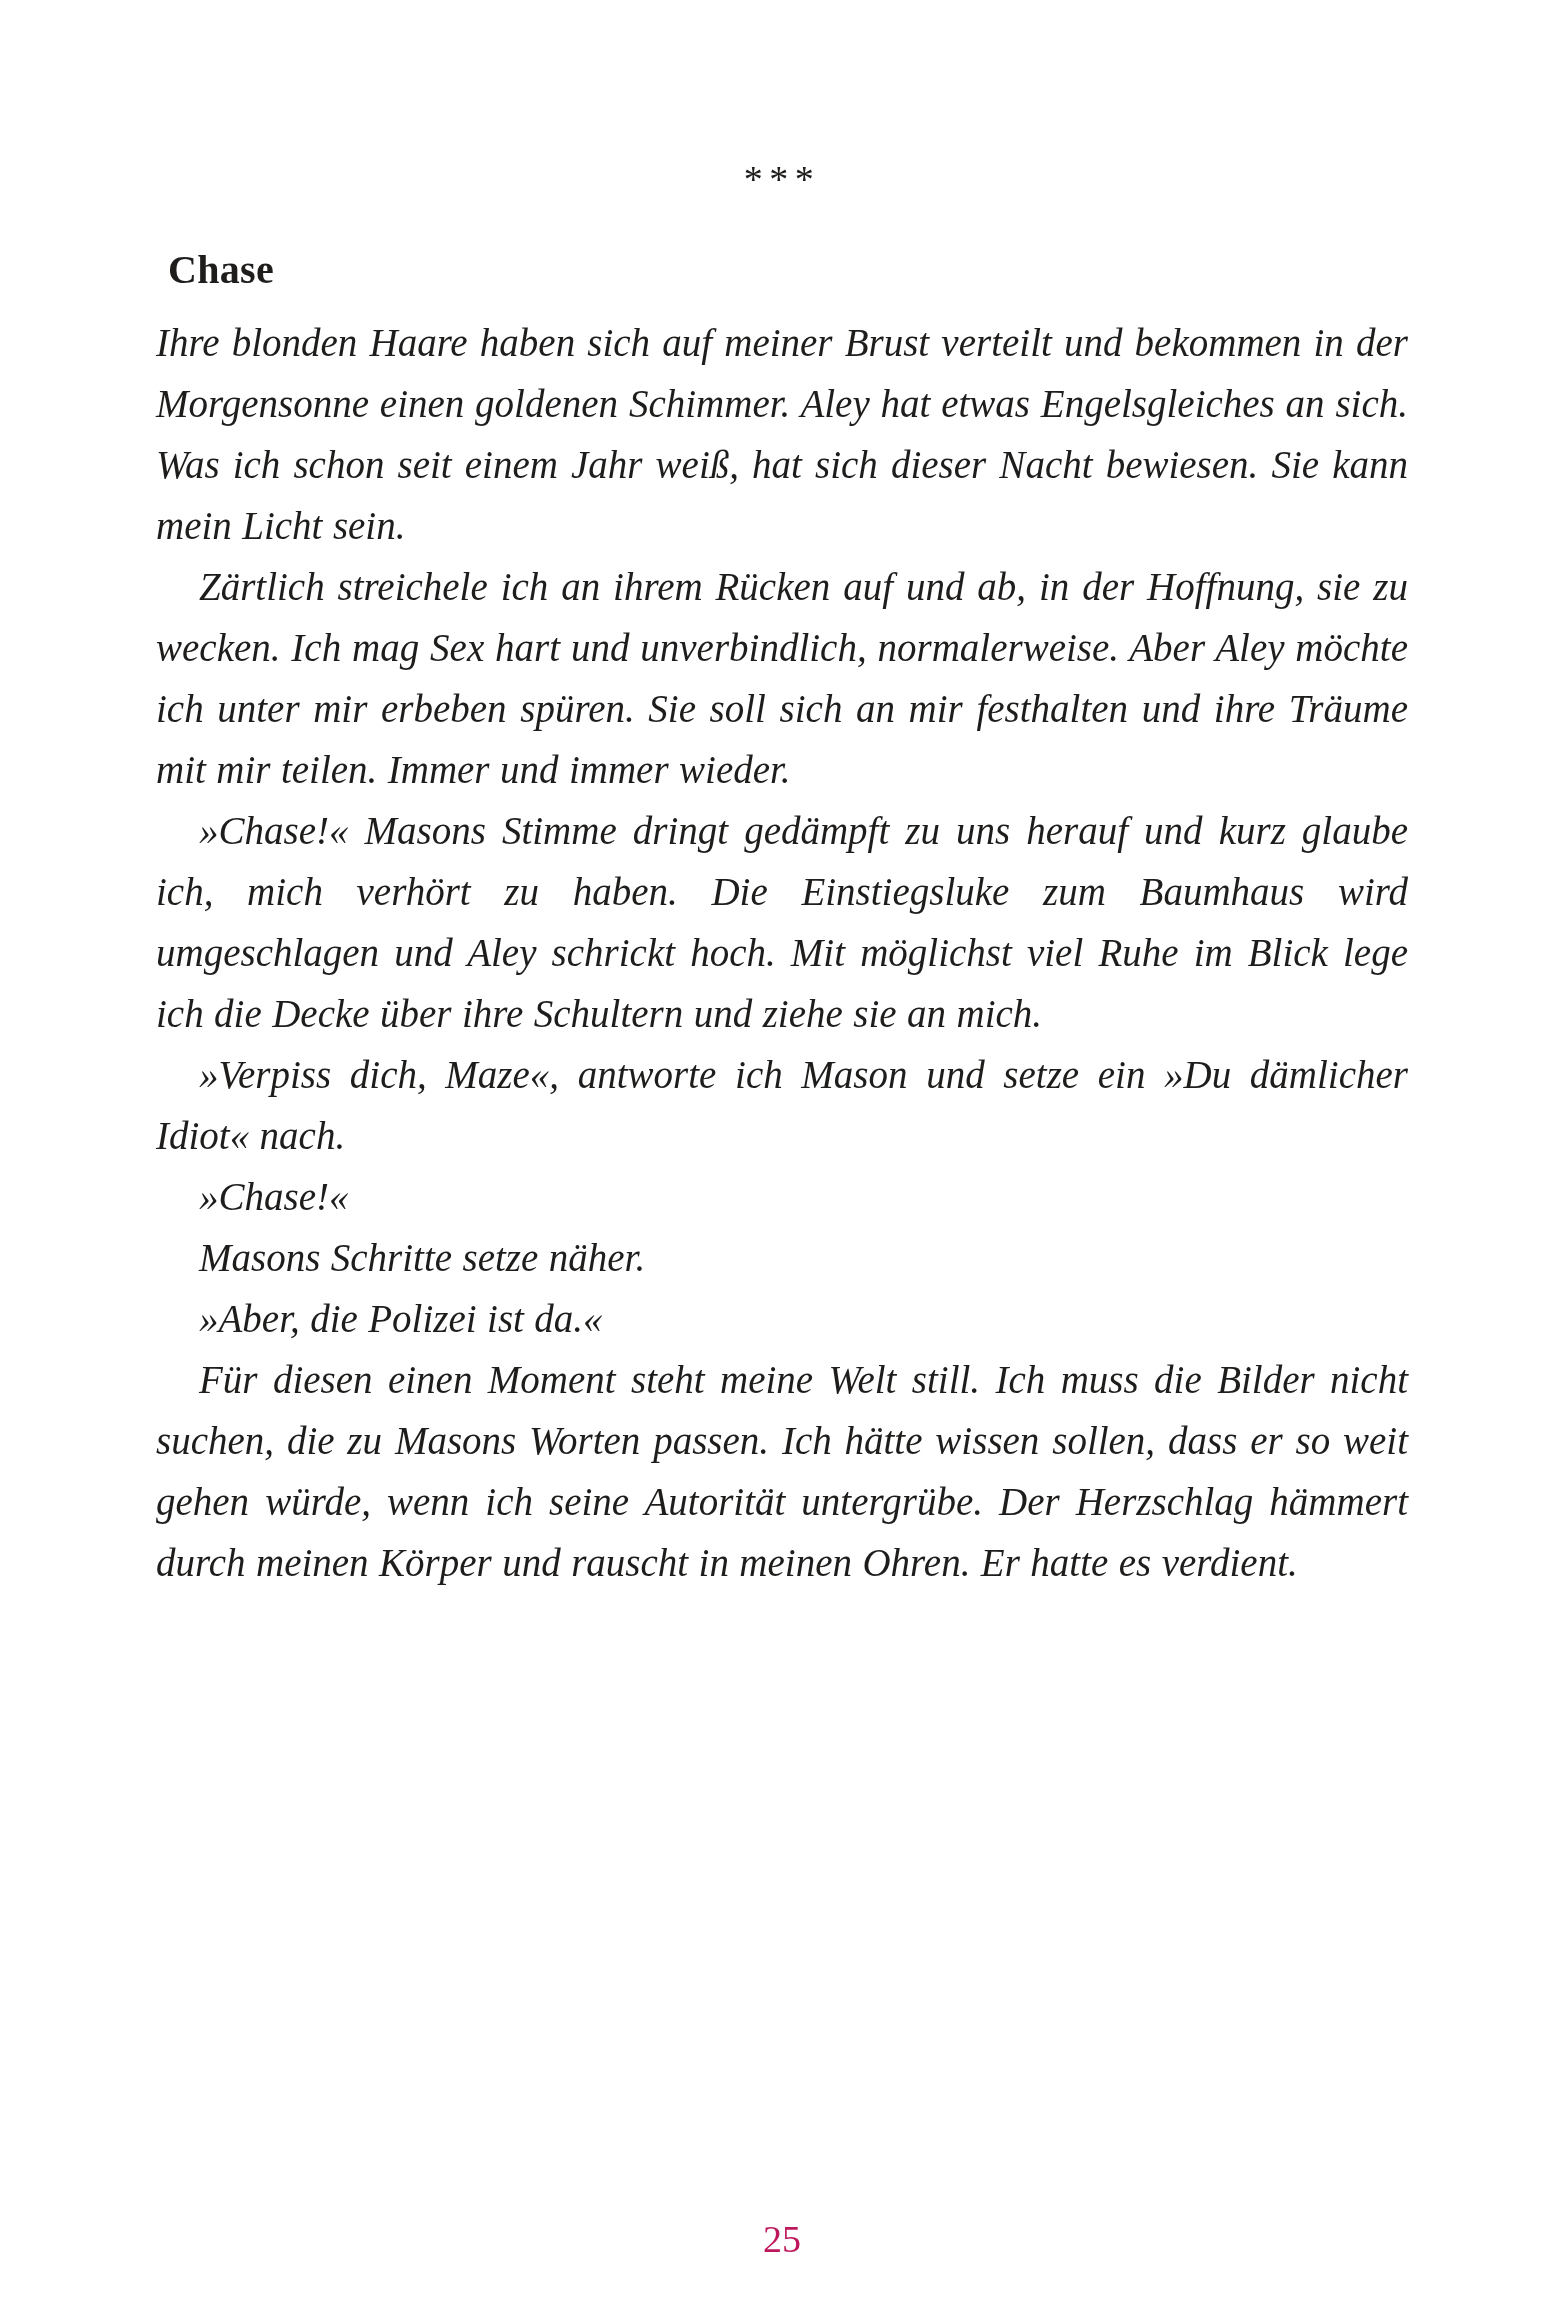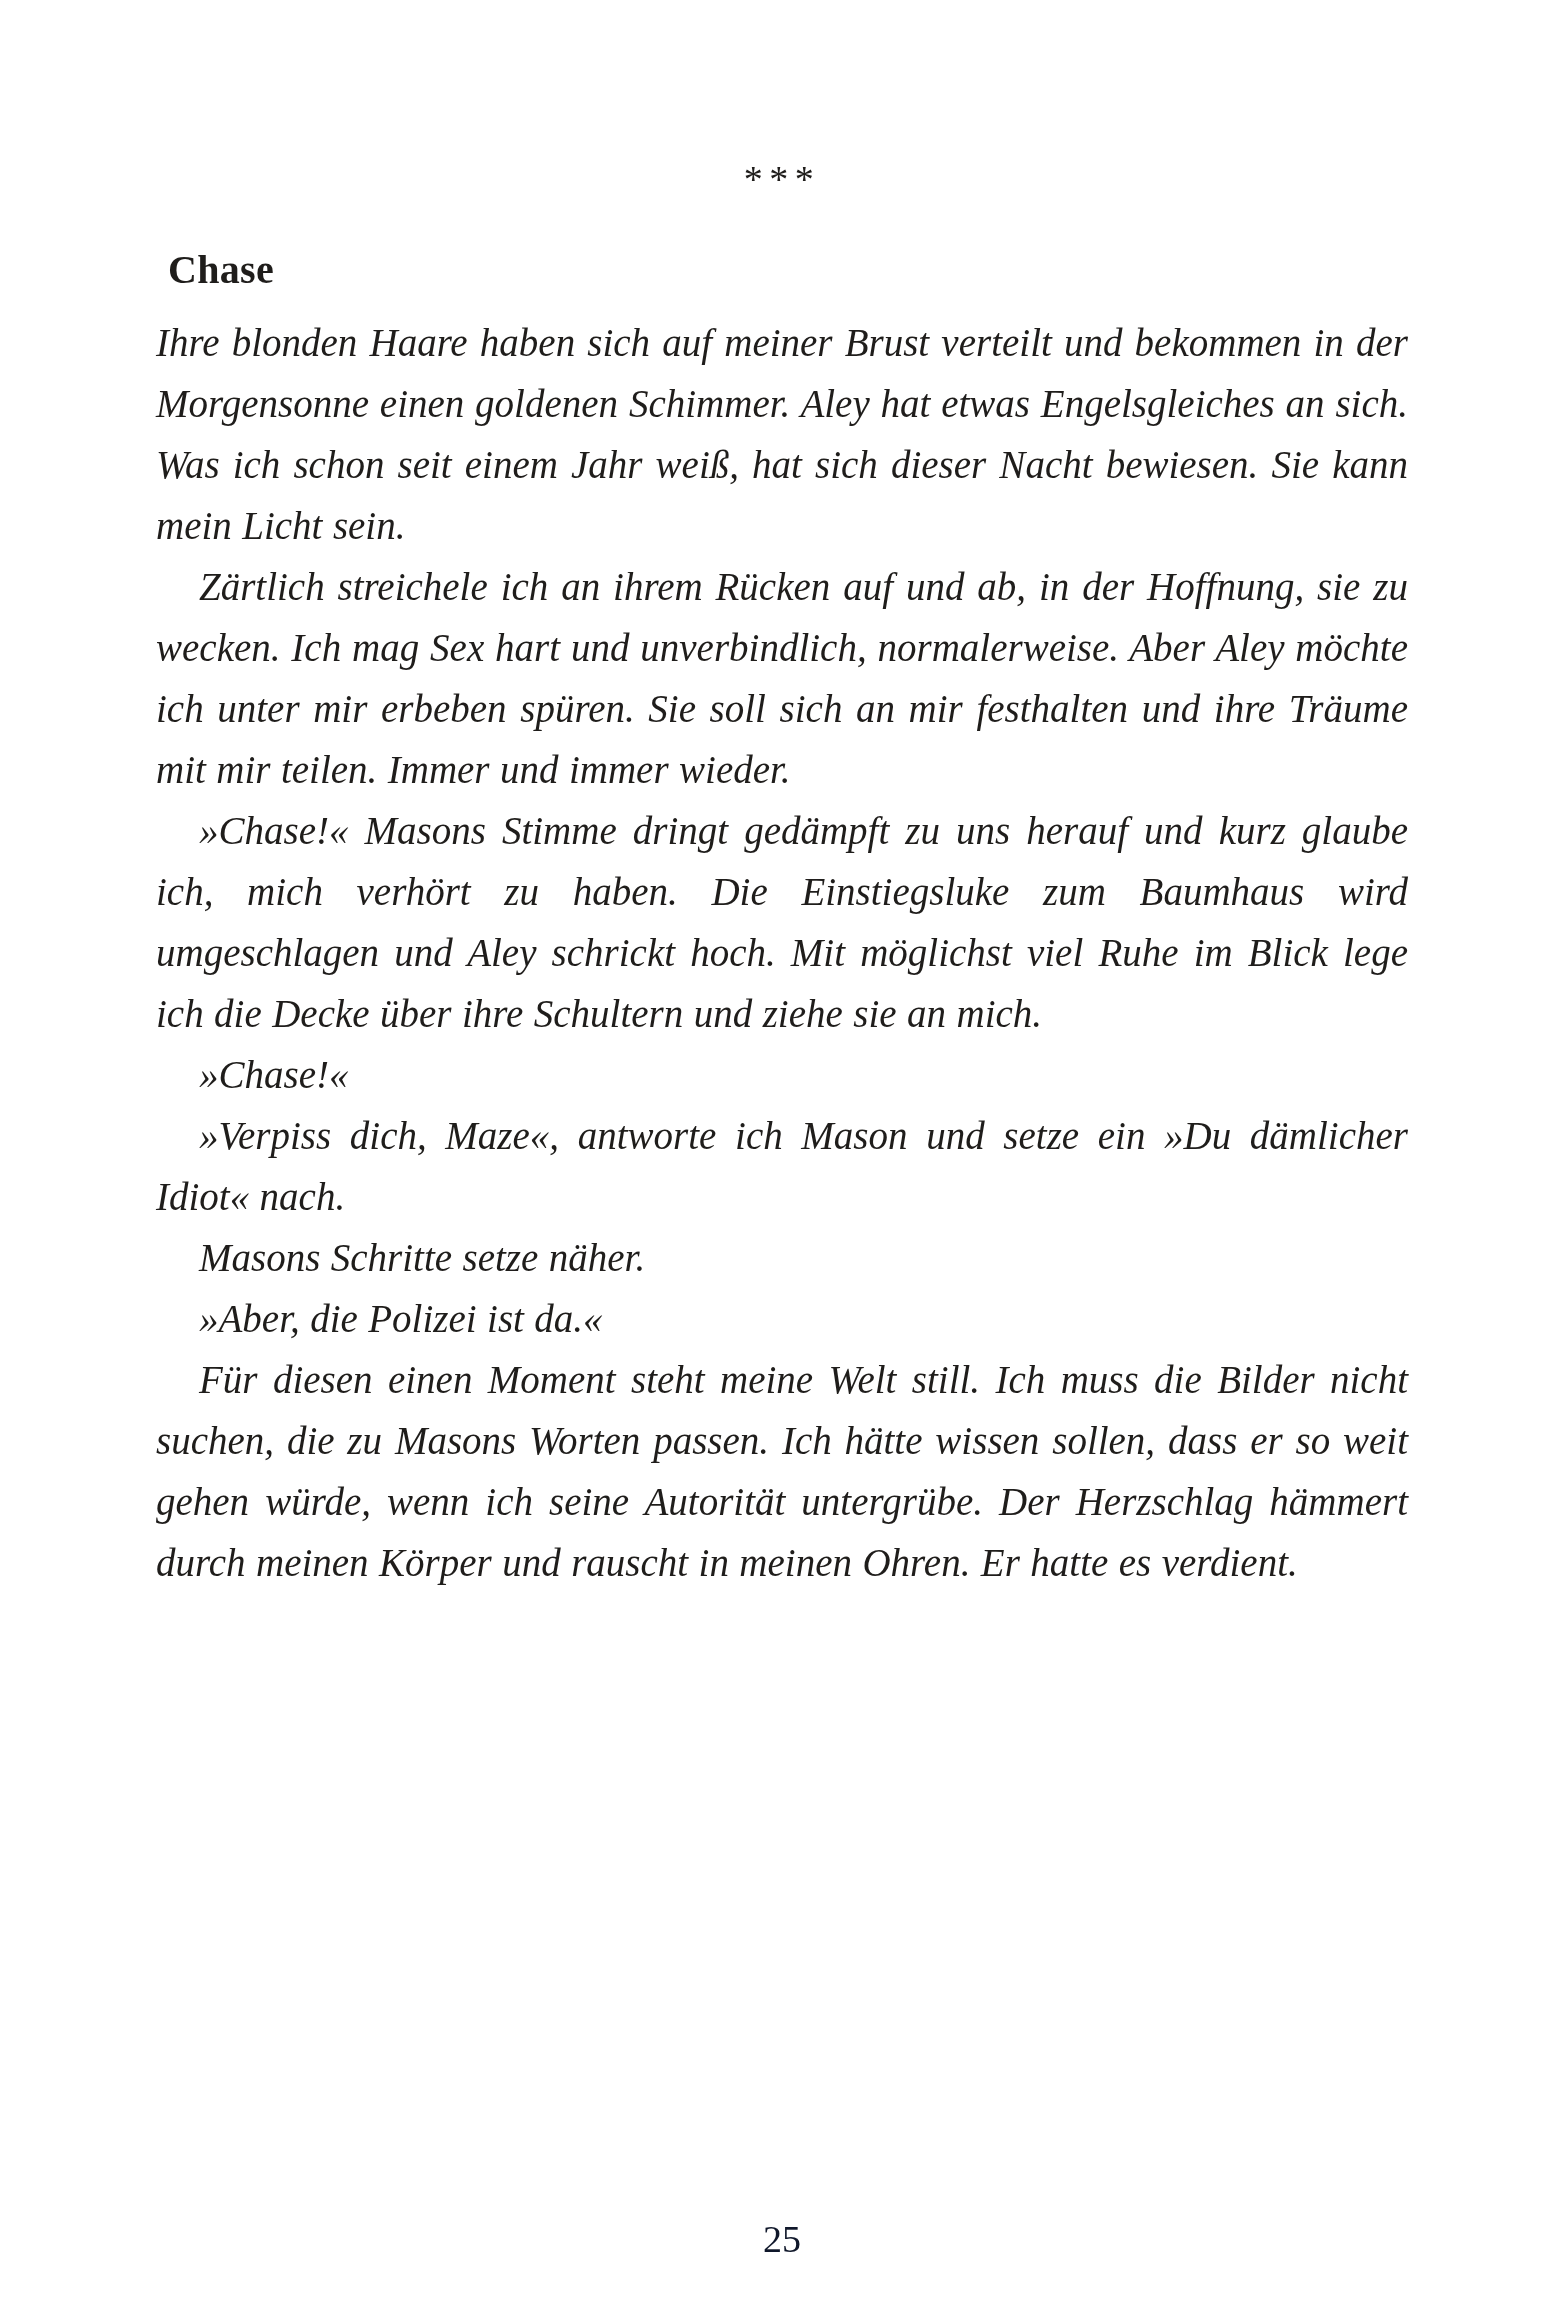--- a/index.html
+++ b/index.html
@@ -45,41 +45,41 @@
     text-indent: 43px;
   }
   .page-number {
     position: absolute;
     bottom: 60px;
     left: 0;
     right: 0;
     text-align: center;
     font-size: 38px;
     line-height: 39px;
-    color: #0f172a;
+    color: #be185d;
   }
 </style>
 </head>
 <body>
 
 <div class="book-page">
 
   <div class="separator">***</div>
 
   <h2 class="heading">Chase</h2>
 
   <p class="para">Ihre blonden Haare haben sich auf meiner Brust verteilt und bekommen in der Morgensonne einen goldenen Schimmer. Aley hat etwas Engelsgleiches an sich. Was ich schon seit einem Jahr weiß, hat sich dieser Nacht bewiesen. Sie kann mein Licht sein.</p>
 
   <p class="para indent">Zärtlich streichele ich an ihrem Rücken auf und ab, in der Hoffnung, sie zu wecken. Ich mag Sex hart und unverbindlich, normalerweise. Aber Aley möchte ich unter mir erbeben spüren. Sie soll sich an mir festhalten und ihre Träume mit mir teilen. Immer und immer wieder.</p>
 
   <p class="para indent">»Chase!« Masons Stimme dringt gedämpft zu uns herauf und kurz glaube ich, mich verhört zu haben. Die Einstiegsluke zum Baumhaus wird umgeschlagen und Aley schrickt hoch. Mit möglichst viel Ruhe im Blick lege ich die Decke über ihre Schultern und ziehe sie an mich.</p>
 
+  <p class="para indent">»Verpiss dich, Maze«, antworte ich Mason und setze ein »Du dämlicher Idiot« nach.</p>
+
   <p class="para indent">»Chase!«</p>
-
-  <p class="para indent">»Verpiss dich, Maze«, antworte ich Mason und setze ein »Du dämlicher Idiot« nach.</p>
 
   <p class="para indent">Masons Schritte setze näher.</p>
 
 
   <p class="para indent">»Aber, die Polizei ist da.«</p>
 
   <p class="para indent">Für diesen einen Moment steht meine Welt still. Ich muss die Bilder nicht suchen, die zu Masons Worten passen. Ich hätte wissen sollen, dass er so weit gehen würde, wenn ich seine Autorität untergrübe. Der Herzschlag hämmert durch meinen Körper und rauscht in meinen Ohren. Er hatte es verdient.</p>
 
 
 

